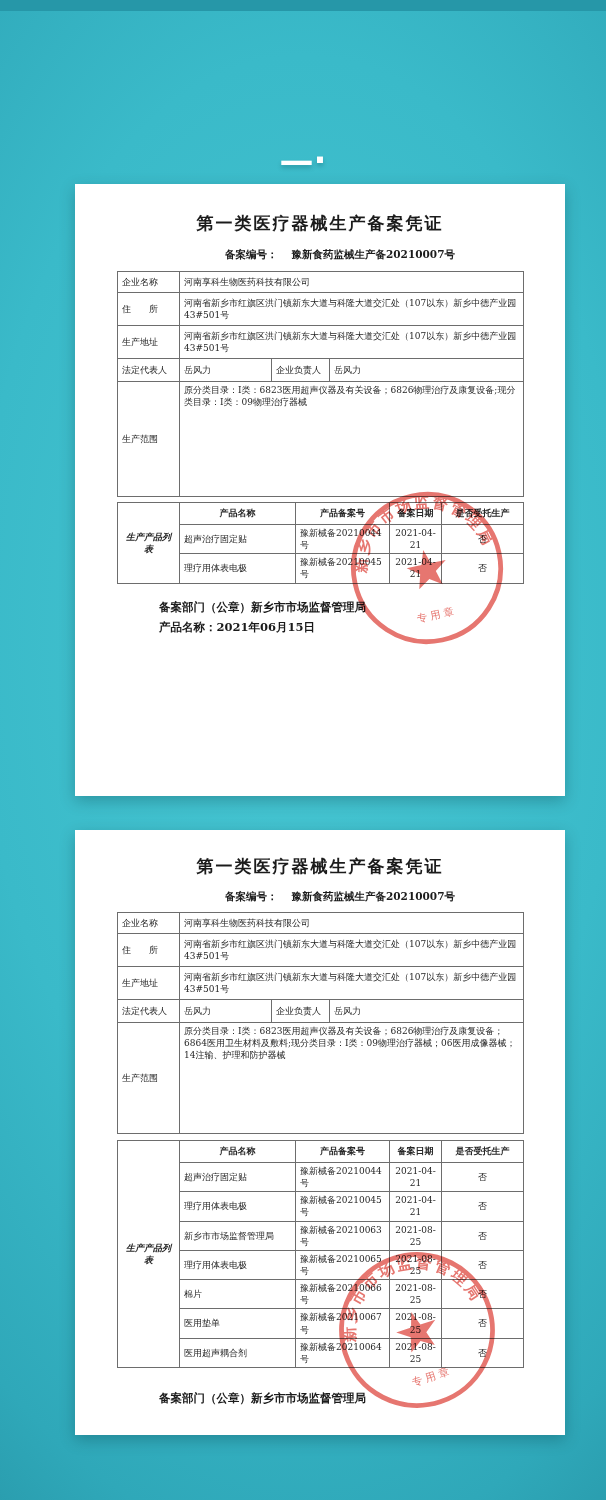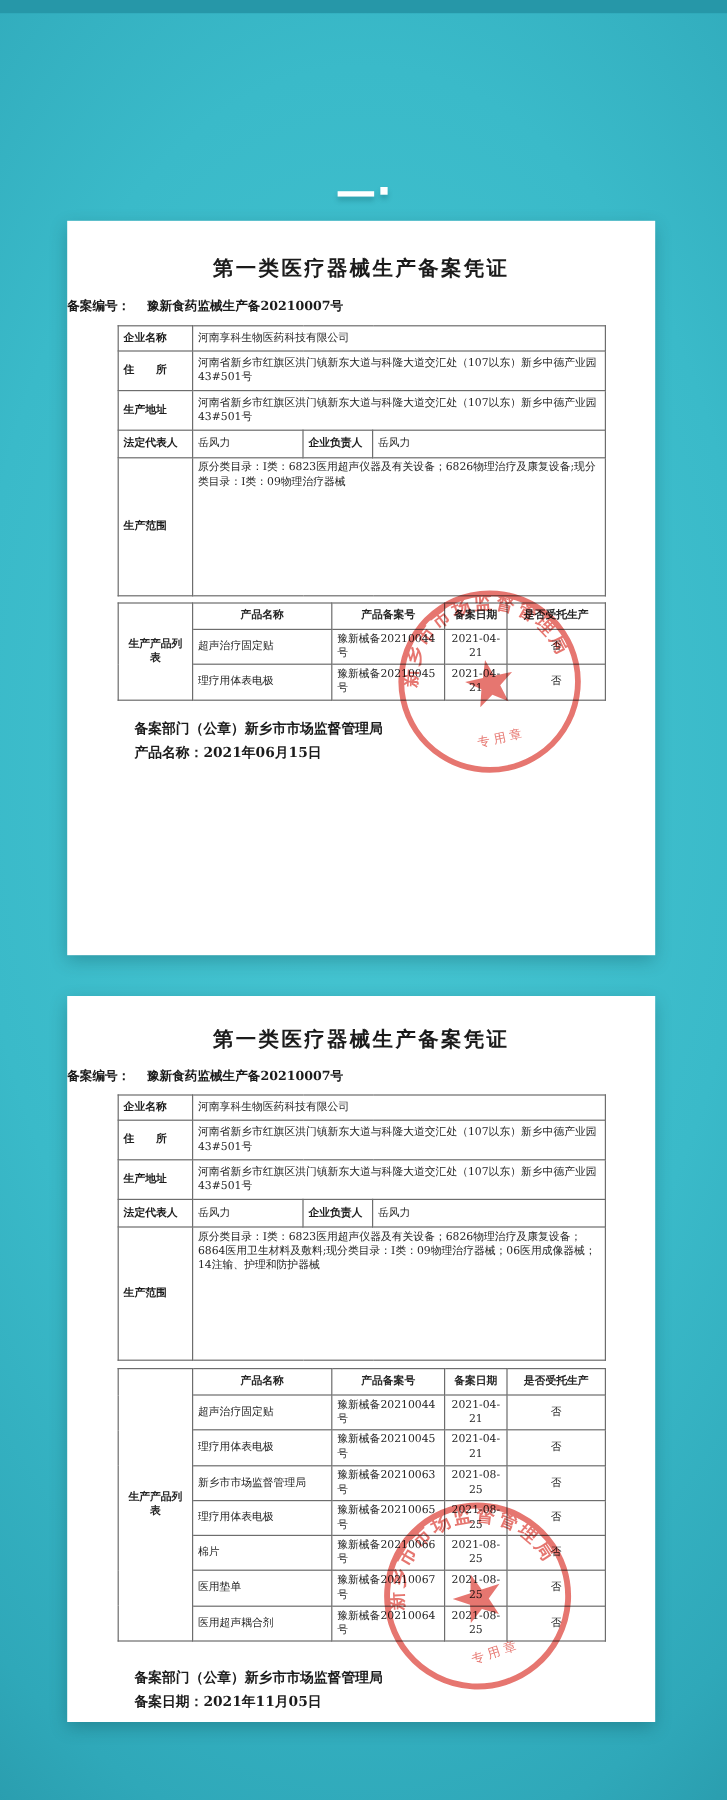--- a/index.html
+++ b/index.html
@@ -13,54 +13,54 @@
     position:absolute;left:0;top:62px;width:606px;text-align:center;
     color:#ffffff;font-size:56px;font-weight:bold;letter-spacing:10px;
     text-shadow:0 4px 5px rgba(0,60,70,.28);
   }
   .banner-underline{
     position:absolute;left:0;top:140px;width:606px;text-align:center;
     color:#ffffff;font-size:34px;font-weight:bold;
     text-shadow:0 3px 4px rgba(0,60,70,.25);
   }
   .card{
-    position:absolute;left:56px;width:490px;background:#ffffff;
+    position:absolute;left:75px;width:490px;background:#ffffff;
     box-shadow:0 5px 14px rgba(0,45,55,.28);
     color:#222;font-family:"DejaVu Serif","Liberation Serif",serif;
   }
   .card1{top:184px;height:612px;}
   .card2{top:830px;height:605px;}
   .cert-title{text-align:center;font-size:17px;font-weight:bold;letter-spacing:2px;color:#1b1b1b;}
   .card1 .cert-title{padding-top:28px;}
   .card2 .cert-title{padding-top:25px;}
-  .record-line{font-size:10.5px;font-weight:bold;color:#1b1b1b;}
+  .record-line{padding-left:150px;font-size:10.5px;font-weight:bold;color:#1b1b1b;}
   .card1 .record-line{margin-top:13px;}
   .card2 .record-line{margin-top:12px;}
   .record-line .num{margin-left:14px;}
   table{border-collapse:collapse;table-layout:fixed;margin-left:42px;width:406px;}
   td,th{border:1px solid #6d6d6d;font-size:9px;padding:2px 4px;color:#262626;
         font-family:"DejaVu Serif","Liberation Serif",serif;font-weight:normal;
         overflow:hidden;line-height:1.35;}
   .card1 .main-table{margin-top:9px;}
   .card2 .main-table{margin-top:8px;}
-  .lbl{font-weight:bold;color:#1d1d1d;}
+  .lbl{font-weight:normal;color:#1d1d1d;}
   .h18 td{height:16px;}
   .h30 td{height:28px;}
   .h21 td{height:18px;margin-left:48px;}
   .card1 .scope-cell{height:110px;vertical-align:top;}
   .card2 .scope-cell{height:106px;vertical-align:top;}
   .scope-lbl{vertical-align:middle;}
   .card1 .prod-table{margin-top:5px;}
   .card2 .prod-table{margin-top:6px;}
   .prod-table th{font-weight:bold;text-align:center;height:17px;}
   .card1 .prod-table td.cell{height:22px;}
   .card2 .prod-table td.cell{height:19px;}
   .c{text-align:center;}
-  .plabel{vertical-align:middle;font-weight:bold;}
-  .footer{font-size:11.5px;font-weight:bold;color:#1b1b1b;line-height:1.75;margin-left:56px;}
+  .plabel{vertical-align:middle;font-weight:bold;font-style:italic;}
+  .footer{font-size:11.5px;font-weight:bold;color:#1b1b1b;line-height:1.75;margin-left:84px;}
   .card1 .footer{margin-top:13px;}
   .card2 .footer{margin-top:20px;}
   .seal{position:absolute;opacity:.8;mix-blend-mode:multiply;pointer-events:none;}
   .seal1{left:272px;top:304px;transform:rotate(-12deg);}
   .seal2{left:260px;top:418px;transform:rotate(-18deg);}
 </style>
 </head>
 <body>
 
 <div class="page">
@@ -243,21 +243,20 @@
       <tr>
         <td class="cell">医用超声耦合剂</td>
         <td class="cell">豫新械备20210064号</td>
         <td class="cell c">2021-08-25</td>
         <td class="cell c">否</td>
       </tr>
     </tbody>
       </table>
     <div class="footer">
       <div>备案部门（公章）新乡市市场监督管理局</div>
-      <div>备案日期：2021年11月05日</div>
     </div>
     <svg class="seal seal2" width="164" height="164" viewBox="0 0 200 200">
       <defs>
           <path id="s2top" d="M 25,112 A 76,76 0 1 1 175,112"></path>
         </defs>
       <circle cx="100" cy="100" r="92" fill="none" stroke="#e0544c" stroke-width="6"></circle>
       <polygon points="100,77 106,95 125,95 110,106 115,124 100,114 85,124 90,106 75,95 94,95" fill="#e0544c"></polygon>
       <text fill="#e0544c" font-size="19" font-weight="bold" letter-spacing="3">
         <textPath href="#s2top" startOffset="50%" text-anchor="middle">新乡市市场监督管理局</textPath>
       </text>

